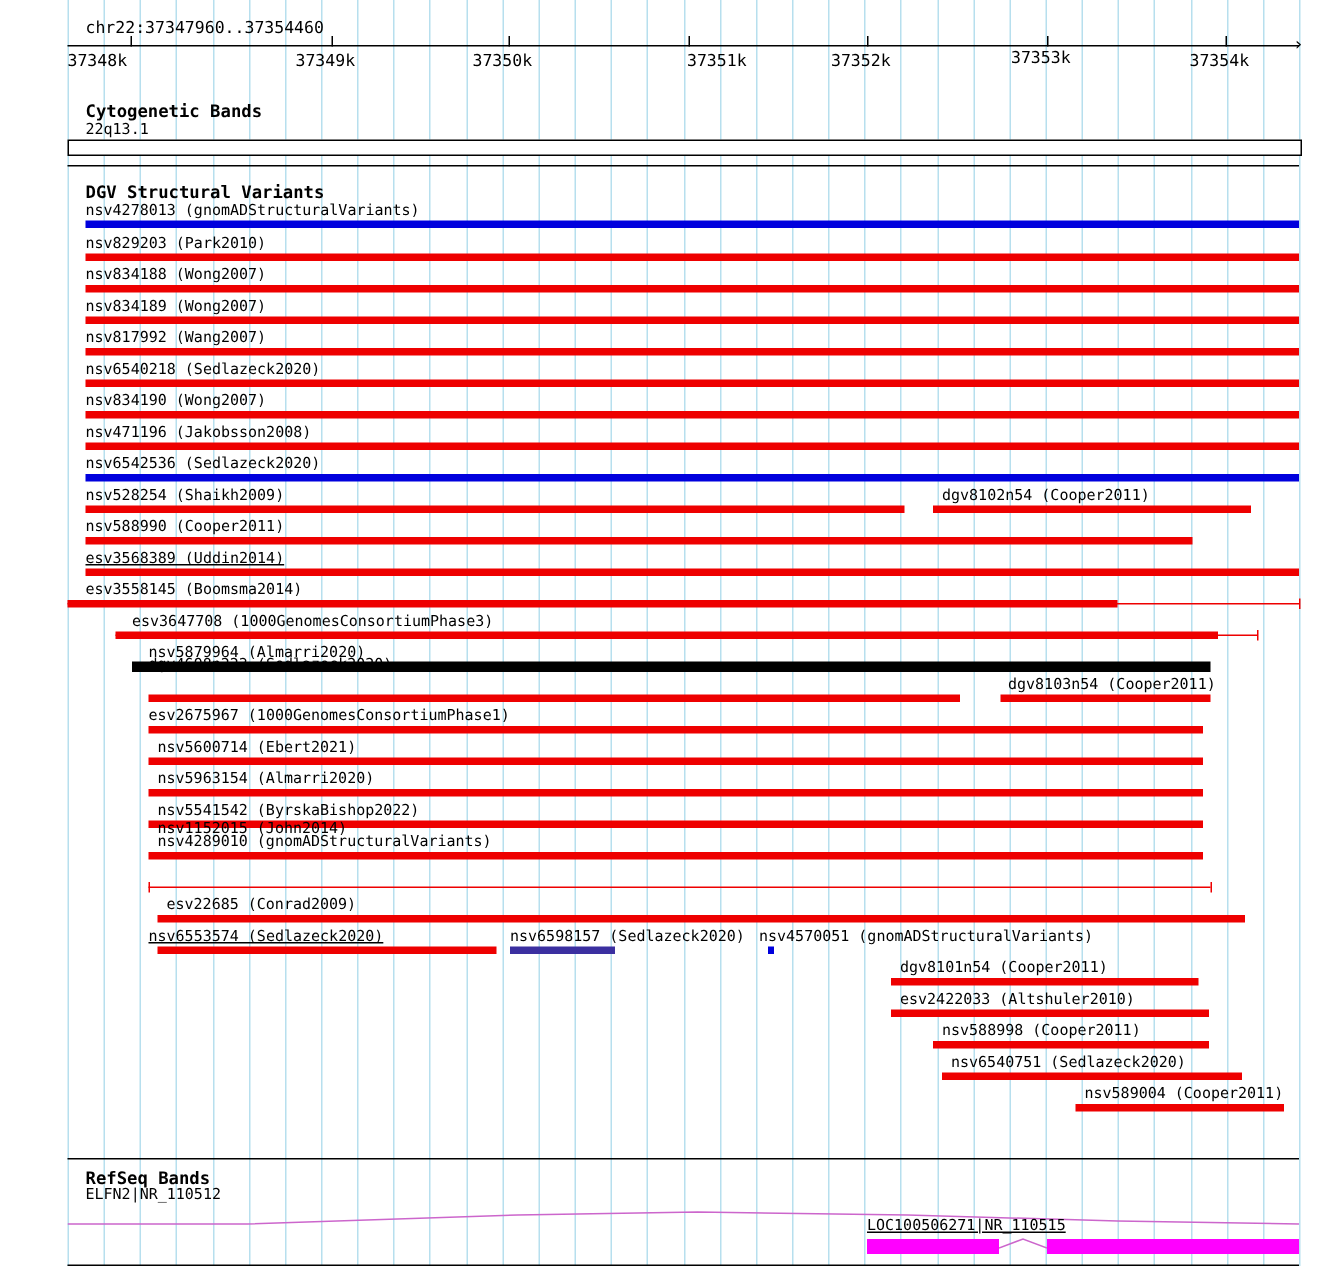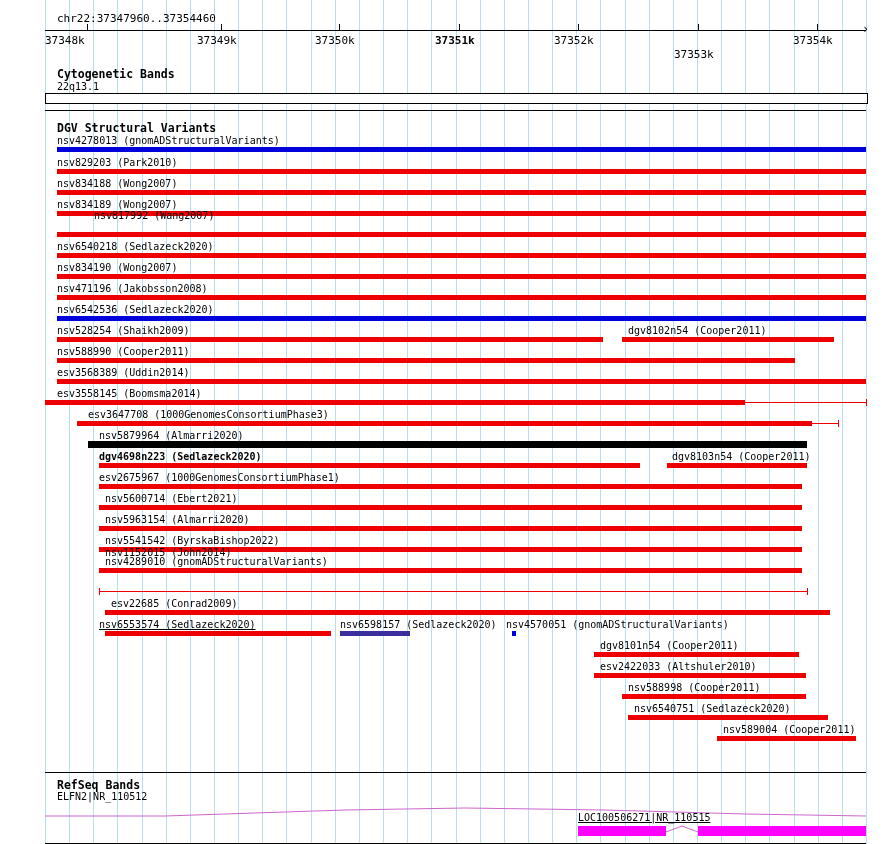--- a/index.html
+++ b/index.html
@@ -79,74 +79,74 @@
 
   <div class="ruler-line" style="left:45px;top:30px;width:821px;height:1px;"></div>
   <div class="arrowhead" style="left:862px;top:23px;">›</div>
   <div id="ruler-ticks">
       <div class="tick" style="left: 87px; top: 24px; height: 7px;"></div>
       <div class="tick" style="left: 221px; top: 24px; height: 7px;"></div>
       <div class="ruler-label" style="left: 197px; top: 34px;">37349k</div>
       <div class="tick" style="left: 339px; top: 24px; height: 7px;"></div>
       <div class="ruler-label" style="left: 315px; top: 34px;">37350k</div>
       <div class="tick" style="left: 459px; top: 24px; height: 7px;"></div>
-      <div class="ruler-label" style="left: 435px; top: 34px; font-weight: bold;">37351k</div>
+      <div class="ruler-label" style="left: 458px; top: 34px;">37351k</div>
       <div class="tick" style="left: 578px; top: 24px; height: 7px;"></div>
       <div class="ruler-label" style="left: 554px; top: 34px;">37352k</div>
       <div class="tick" style="left: 698px; top: 24px; height: 7px;"></div>
-      <div class="ruler-label" style="left: 674px; top: 48px;">37353k</div>
+      <div class="ruler-label" style="left: 674px; top: 32px;">37353k</div>
       <div class="tick" style="left: 817px; top: 24px; height: 7px;"></div>
       <div class="ruler-label" style="left: 793px; top: 34px;">37354k</div>
       <div class="ruler-label" style="left: 45px; top: 34px;">37348k</div>
     </div>
 
   <div class="section-title" style="left:57px;top:67px;">Cytogenetic Bands</div>
   <div class="track-label" style="left:57px;top:81px;">22q13.1</div>
   <div class="band-box" style="left:45px;top:93px;width:821px;height:9px;"></div>
   <div class="hline" style="left:45px;top:110px;width:821px;"></div>
 
   <div class="section-title" style="left:57px;top:121px;">DGV Structural Variants</div>
   <div id="dgv-layer">
       <div class="track-label" style="left: 57px; top: 135px;">nsv4278013 (gnomADStructuralVariants)</div>
       <div class="feat blue" style="left: 57px; top: 147px; width: 809px;"></div>
       <div class="track-label" style="left: 57px; top: 157px;">nsv829203 (Park2010)</div>
       <div class="feat red" style="left: 57px; top: 169px; width: 809px;"></div>
       <div class="track-label" style="left: 57px; top: 178px;">nsv834188 (Wong2007)</div>
       <div class="feat red" style="left: 57px; top: 190px; width: 809px;"></div>
       <div class="track-label" style="left: 57px; top: 199px;">nsv834189 (Wong2007)</div>
       <div class="feat red" style="left: 57px; top: 211px; width: 809px;"></div>
-      <div class="track-label" style="left: 57px; top: 210px; margin-left: 37px;">nsv817992 (Wang2007)</div>
+      <div class="track-label" style="left: 57px; top: 220px;">nsv817992 (Wang2007)</div>
       <div class="feat red" style="left: 57px; top: 232px; width: 809px;"></div>
       <div class="track-label" style="left: 57px; top: 241px;">nsv6540218 (Sedlazeck2020)</div>
       <div class="feat red" style="left: 57px; top: 253px; width: 809px;"></div>
       <div class="track-label" style="left: 57px; top: 262px;">nsv834190 (Wong2007)</div>
       <div class="feat red" style="left: 57px; top: 274px; width: 809px;"></div>
       <div class="track-label" style="left: 57px; top: 283px;">nsv471196 (Jakobsson2008)</div>
       <div class="feat red" style="left: 57px; top: 295px; width: 809px;"></div>
       <div class="track-label" style="left: 57px; top: 304px;">nsv6542536 (Sedlazeck2020)</div>
       <div class="feat blue" style="left: 57px; top: 316px; width: 809px;"></div>
       <div class="track-label" style="left: 57px; top: 325px;">nsv528254 (Shaikh2009)</div>
       <div class="feat red" style="left: 57px; top: 337px; width: 546px;"></div>
       <div class="track-label" style="left: 628px; top: 325px;">dgv8102n54 (Cooper2011)</div>
       <div class="feat red" style="left: 622px; top: 337px; width: 212px;"></div>
       <div class="track-label" style="left: 57px; top: 346px;">nsv588990 (Cooper2011)</div>
       <div class="feat red" style="left: 57px; top: 358px; width: 738px;"></div>
-      <div class="track-label" style="left: 57px; top: 367px;">esv3568389 (Uddin2014)</div>
+      <div class="track-label" style="left: 57px; top: 367px; text-decoration: underline;">esv3568389 (Uddin2014)</div>
       <div class="feat red" style="left: 57px; top: 379px; width: 809px;"></div>
       <div class="track-label" style="left: 57px; top: 388px;">esv3558145 (Boomsma2014)</div>
       <div class="thinline" style="left: 45px; top: 402px; width: 821px;"></div>
       <div class="capR" style="left: 866px; top: 399px;"></div>
       <div class="feat red" style="left: 45px; top: 400px; width: 700px;"></div>
       <div class="track-label" style="left: 88px; top: 409px;">esv3647708 (1000GenomesConsortiumPhase3)</div>
       <div class="thinline" style="left: 77px; top: 423px; width: 761px;"></div>
       <div class="capR" style="left: 838px; top: 420px;"></div>
       <div class="feat red" style="left: 77px; top: 421px; width: 735px;"></div>
       <div class="track-label" style="left: 99px; top: 430px;">nsv5879964 (Almarri2020)</div>
       <div class="feat black" style="left: 88px; top: 441px; width: 719px; height: 7px;"></div>
-      <div class="track-label" style="left: 99px; top: 451px; font-weight: bold;">dgv4698n223 (Sedlazeck2020)</div>
+      <div class="track-label" style="left: 99px; top: 438px;">dgv4698n223 (Sedlazeck2020)</div>
       <div class="feat red" style="left: 99px; top: 463px; width: 541px;"></div>
       <div class="track-label" style="left: 672px; top: 451px;">dgv8103n54 (Cooper2011)</div>
       <div class="feat red" style="left: 667px; top: 463px; width: 140px;"></div>
       <div class="track-label" style="left: 99px; top: 472px;">esv2675967 (1000GenomesConsortiumPhase1)</div>
       <div class="feat red" style="left: 99px; top: 484px; width: 703px;"></div>
       <div class="track-label" style="left: 105px; top: 493px;">nsv5600714 (Ebert2021)</div>
       <div class="feat red" style="left: 99px; top: 505px; width: 703px;"></div>
       <div class="track-label" style="left: 105px; top: 514px;">nsv5963154 (Almarri2020)</div>
       <div class="feat red" style="left: 99px; top: 526px; width: 703px;"></div>
       <div class="track-label" style="left: 105px; top: 535px;">nsv5541542 (ByrskaBishop2022)</div>

